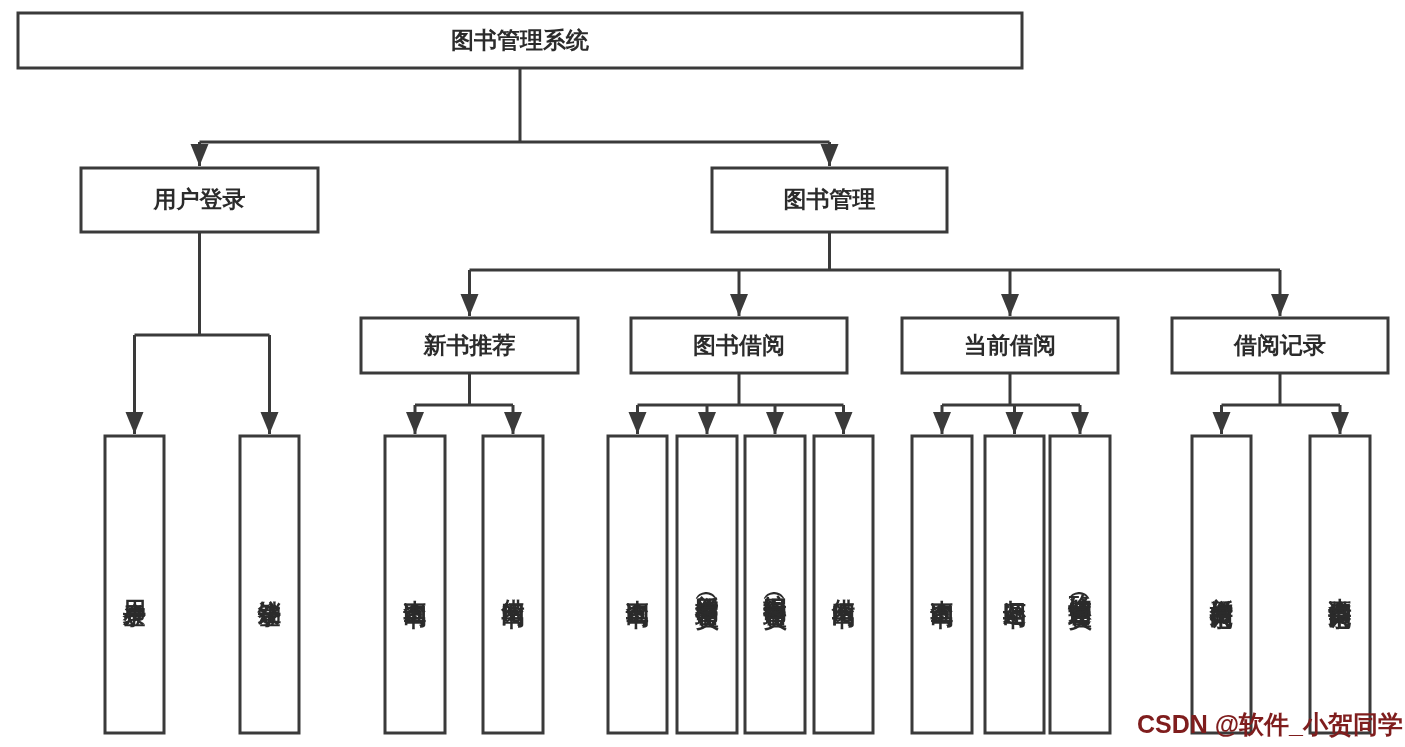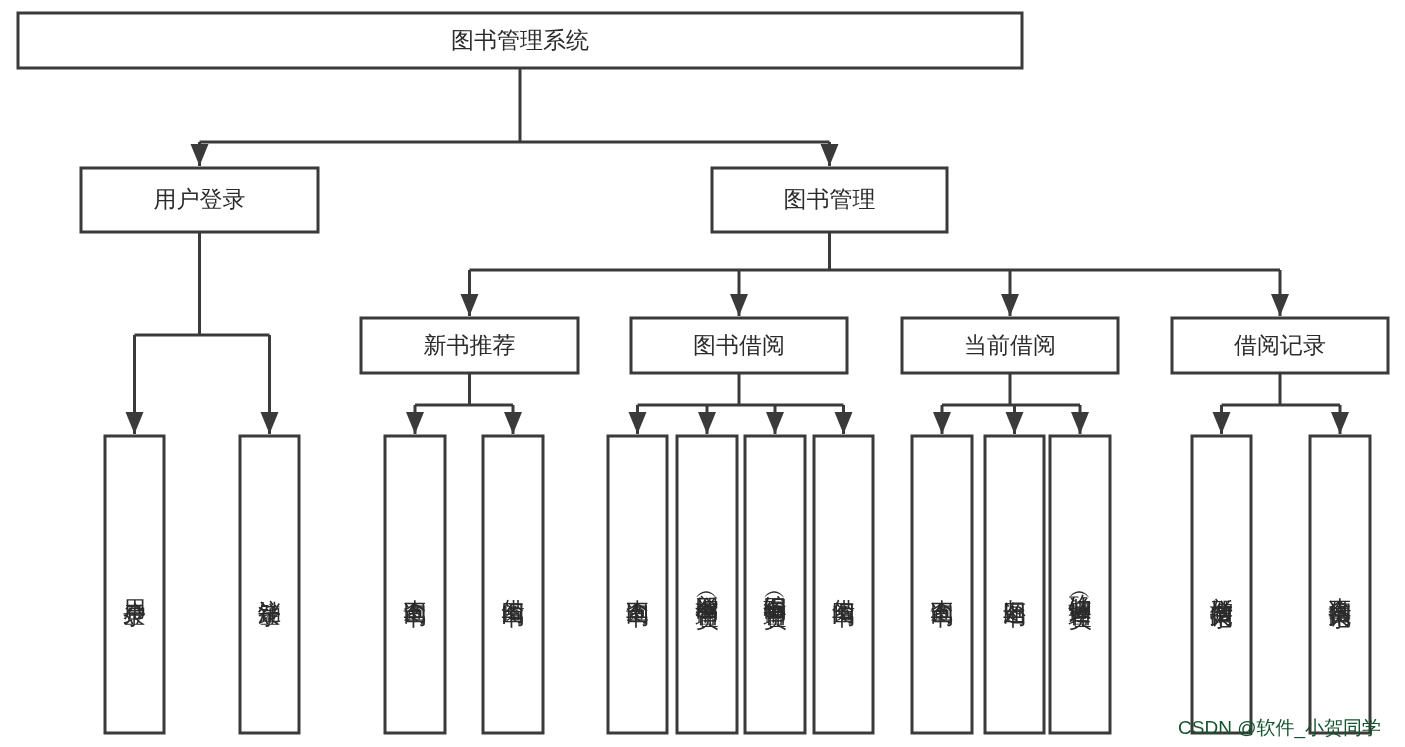--- a/index.html
+++ b/index.html
@@ -11,20 +11,21 @@
     width: 1405px;
     height: 747px;
     font-family: "Liberation Sans", "DejaVu Sans", sans-serif;
     overflow: hidden;
   }
   #diagram-root {
     position: relative;
     width: 1405px;
     height: 747px;
     background: #ffffff;
+    font-weight: bold;
   }
   svg.flow {
     position: absolute;
     left: 0;
     top: 0;
     width: 1405px;
     height: 747px;
   }
   .node-box {
     fill: #ffffff;
@@ -59,25 +60,25 @@
     line-height: 1;
     display: flex;
     align-items: center;
     justify-content: center;
     text-align: center;
     white-space: nowrap;
     pointer-events: none;
   }
   .watermark {
     position: absolute;
-    right: 24px;
+    right: 2px;
     bottom: 6px;
     font-family: "Liberation Sans", "DejaVu Sans", sans-serif;
-    font-size: 19px;
-    color: #14532d;
+    font-size: 25px;
+    color: #7f1d1d;
     white-space: nowrap;
   }
 </style>
 </head>
 <body>
 
 <div id="diagram-root">
 
   <svg class="flow" viewBox="0 0 1405 747">
     <g id="connectors">

